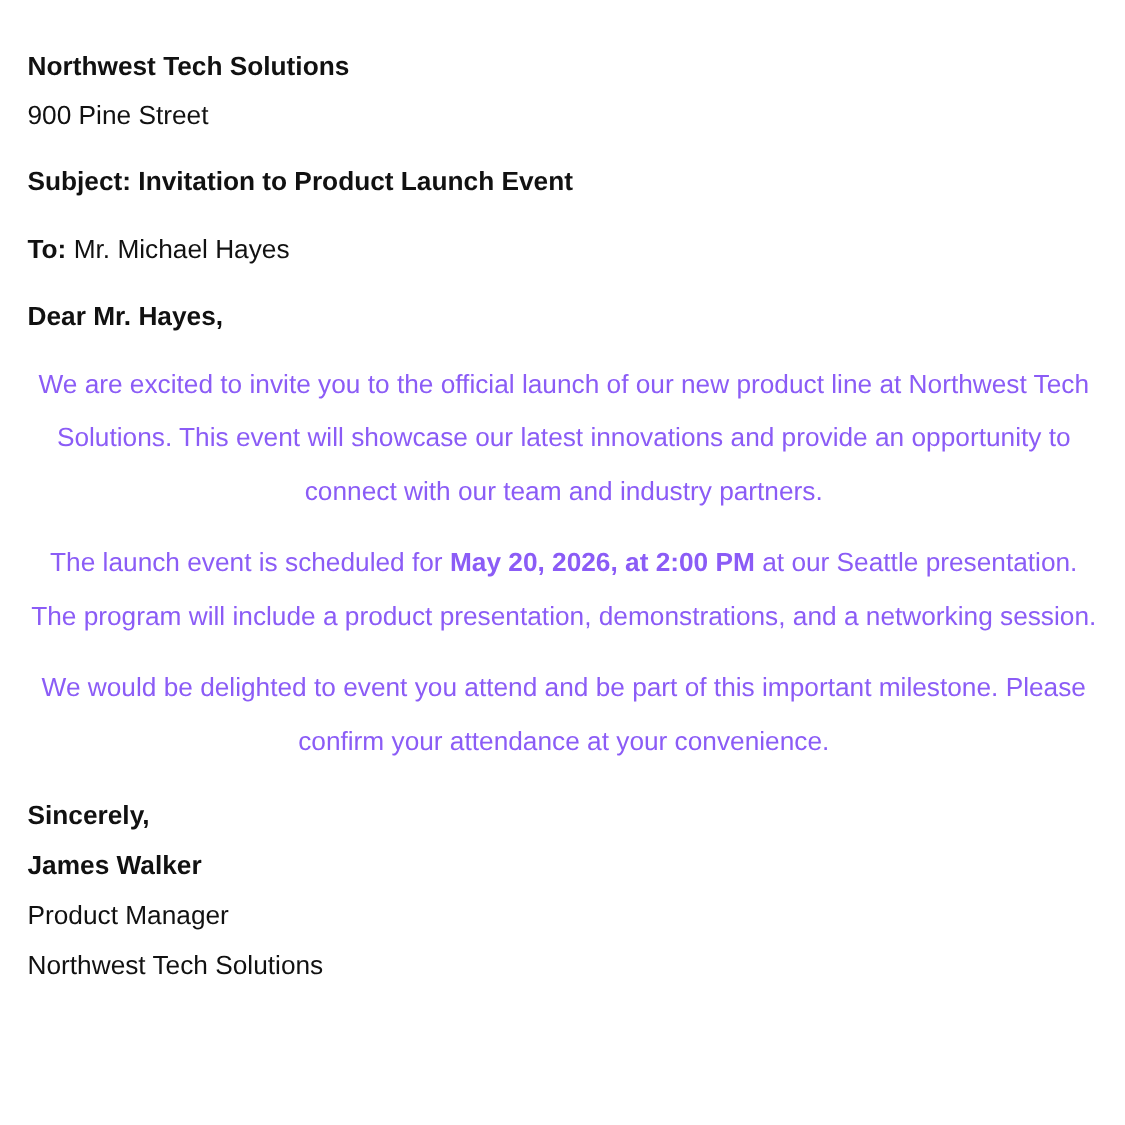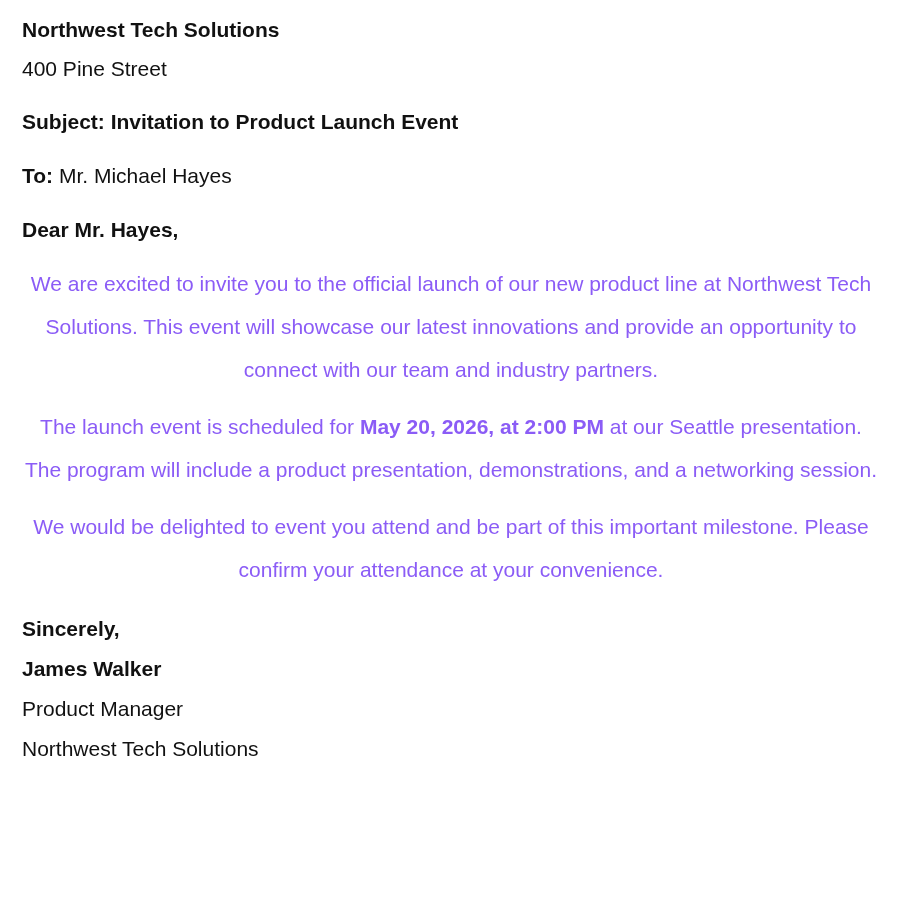--- a/index.html
+++ b/index.html
@@ -11,21 +11,21 @@
     width: 900px;
     height: 900px;
     font-family: "Liberation Sans", sans-serif;
     color: #111111;
     overflow: hidden;
   }
   .page {
     box-sizing: border-box;
     width: 900px;
     height: 900px;
-    padding: 10px 20px 0 22px;
+    padding: 34px 20px 0 22px;
     background: #ffffff;
   }
   .line {
     font-size: 21px;
     line-height: 39px;
     color: #111111;
     white-space: nowrap;
   }
   .bold {
     font-weight: bold;
@@ -63,21 +63,21 @@
     margin-top: 16px;
   }
 </style>
 </head>
 <body>
 
 <div class="page">
 
   <div class="letterhead">
     <div class="line bold">Northwest Tech Solutions</div>
-    <div class="line">400 Pine Street</div>
+    <div class="line">900 Pine Street</div>
   </div>
 
 
   <div class="line bold subject-line">Subject: Invitation to Product Launch Event</div>
 
   <div class="line to-line"><span class="bold">To:</span> <span>Mr. Michael Hayes</span></div>
 
   <div class="line bold salutation">Dear Mr. Hayes,</div>
 
   <p class="para">We are excited to invite you to the official launch of our new product line at Northwest Tech Solutions. This event will showcase our latest innovations and provide an opportunity to connect with our team and industry partners.</p>

